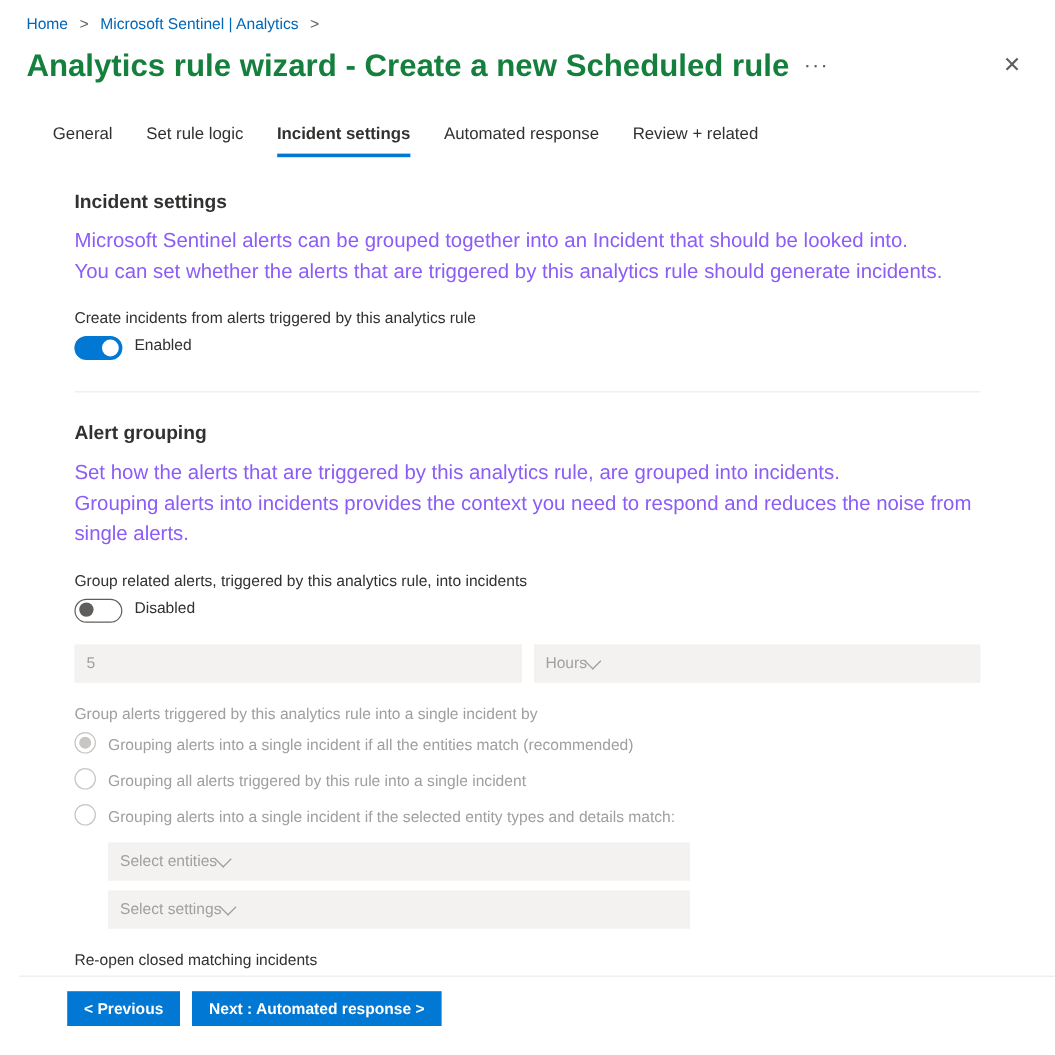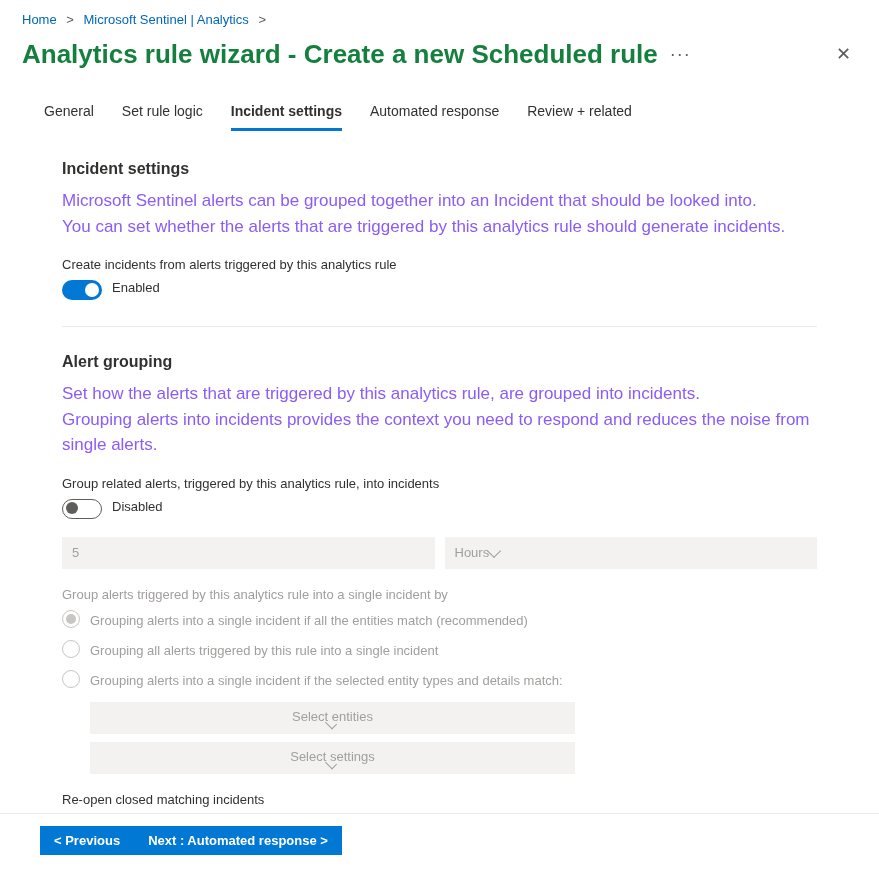--- a/index.html
+++ b/index.html
@@ -51,40 +51,40 @@
   .two-col { display: flex; gap: 10px; margin-bottom: 18px; }
   .input-box {
     background: #f3f2f1; color: #a29f9d; font-size: 13px;
     padding: 7px 10px; border: none; height: 32px; width: 100%;
   }
   .select-box {
     background: #f3f2f1; color: #a29f9d; font-size: 13px;
     padding: 7px 10px; height: 32px; display: flex; align-items: center;
     justify-content: flex-start; width: 100%;
   }
-  .select-box.narrow { width: 485px; max-width: 485px; flex-direction: column; }
+  .select-box.narrow { width: 485px; max-width: 485px; }
   .chev {
     width: 10px; height: 10px; display: inline-block;
     border-right: 1px solid #a19f9d; border-bottom: 1px solid #a19f9d;
     transform: rotate(45deg); margin-right: 4px; margin-top: -4px;
   }
   .radio-group { margin-bottom: 18px; }
   .radio-row { display: flex; align-items: flex-end; gap: 10px; margin-bottom: 12px; color: #a19f9d; font-size: 13px; }
   .radio {
     width: 18px; height: 18px; border-radius: 50%; border: 1px solid #c8c6c4;
     display: inline-flex; align-items: center; justify-content: center; flex-shrink: 0;
   }
   .radio.selected::after {
     content: ""; width: 10px; height: 10px; border-radius: 50%; background: #c8c6c4;
   }
   .indent { margin-left: 28px; display: flex; flex-direction: column; gap: 8px; margin-top: -4px; margin-bottom: 18px; }
   .footer {
-    position: absolute; left: 0; right: 0; bottom: 0;
+    position: absolute; left: 16px; right: 0; bottom: 0;
     border-top: 1px solid #edebe9; padding: 12px 40px 24px 40px;
-    display: flex; background: #fff;
+    display: flex; gap: 10px; background: #fff;
   }
   .btn {
     background: #0078d4; color: #fff; font-size: 13px; font-weight: 600;
     padding: 7px 14px; border: none; cursor: pointer;
   }
 </style>
 </head>
 <body>
 
 <div class="page">

